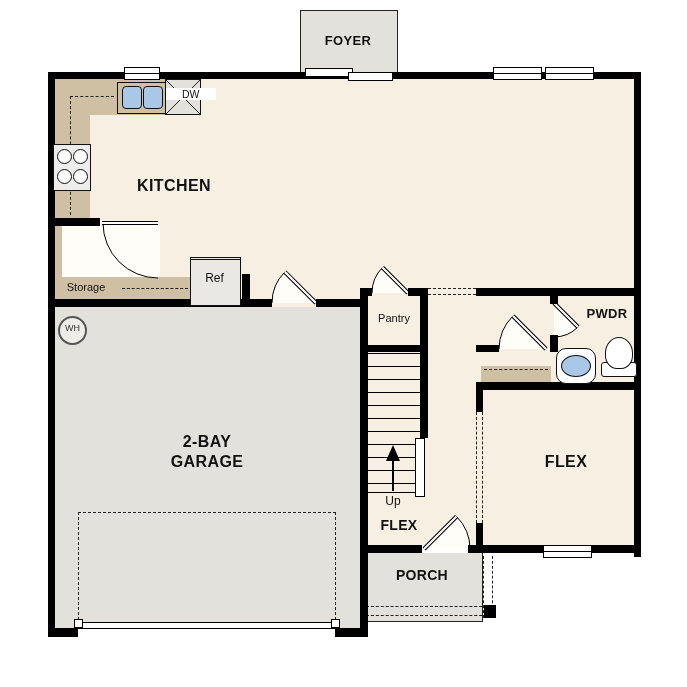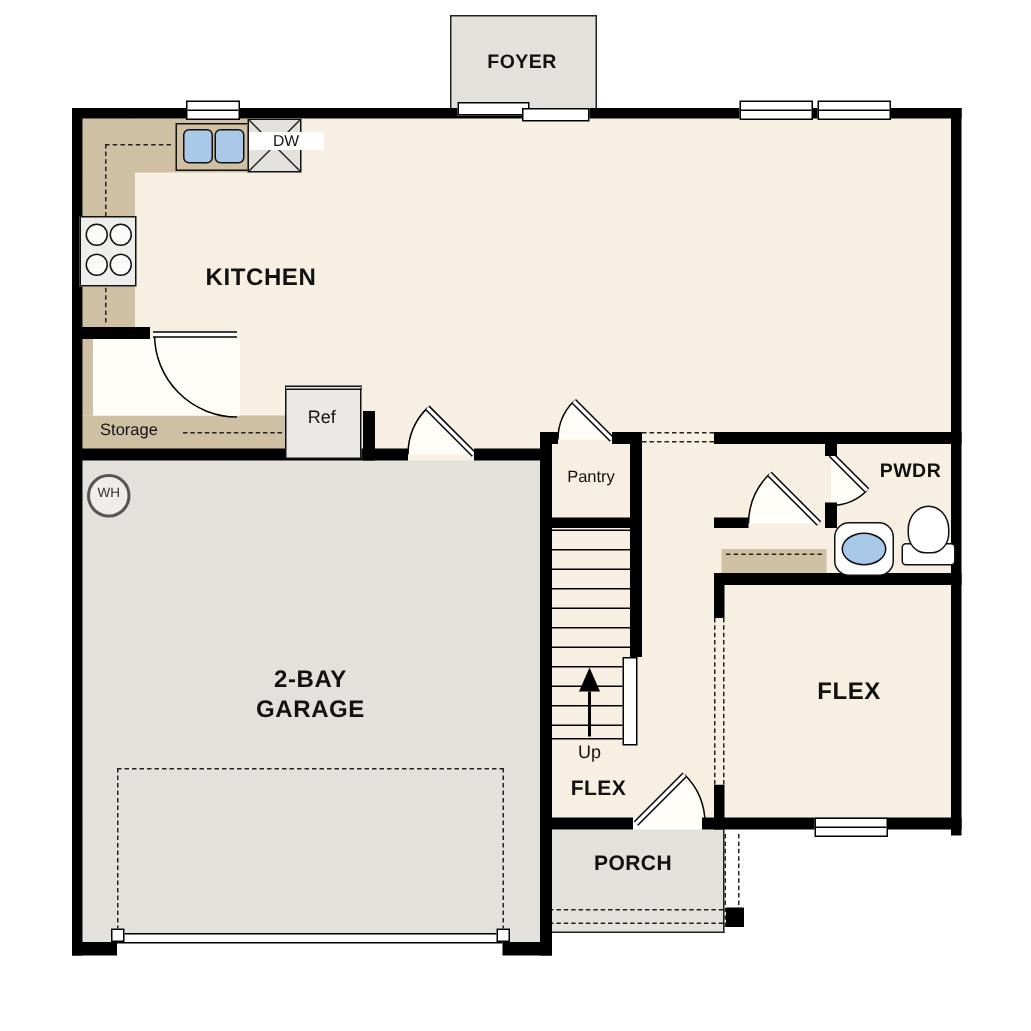--- a/index.html
+++ b/index.html
@@ -186,21 +186,21 @@
 
   <div class="abs" style="left:58px;top:316px;width:25px;height:25px;border:2px solid #555;border-radius:50%;background:#efede9;"></div>
   <div class="label" style="left:58px;top:323px;width:29px;font-size:9px;color:#333;">WH</div>
 
   <div class="abs" style="left:556px;top:348px;width:38px;height:34px;background:#fff;border:1.6px solid #111;border-radius:10px;"></div>
   <div class="abs" style="left:561px;top:355px;width:28px;height:20px;background:var(--fixture-blue);border:1.5px solid #111;border-radius:50%;"></div>
   <div class="abs" style="left:601px;top:362px;width:34px;height:13px;background:#fff;border:1.6px solid #111;border-radius:3px;"></div>
   <div class="abs" style="left:605px;top:337px;width:26px;height:30px;background:#fff;border:1.6px solid #111;border-radius:50% 50% 42% 42%;"></div>
 
   <div class="label room-lbl" style="left:124px;top:176px;width:100px;">KITCHEN</div>
-  <div class="label room-lbl" style="left:159px;top:444px;width:96px;">2-BAY GARAGE</div>
+  <div class="label room-lbl" style="left:159px;top:432px;width:96px;">2-BAY GARAGE</div>
   <div class="label room-lbl" style="left:535px;top:452px;width:62px;">FLEX</div>
   <div class="label room-lbl-sm" style="left:368px;top:517px;width:62px;">FLEX</div>
   <div class="label room-lbl-sm" style="left:391px;top:567px;width:62px;">PORCH</div>
   <div class="label room-lbl-sm" style="left:578px;top:306px;width:58px;font-size:13px;">PWDR</div>
   <div class="label tiny-lbl" style="left:364px;top:312px;width:60px;">Pantry</div>
   <div class="label tiny-lbl" style="left:62px;top:281px;width:48px;">Storage</div>
 
 
 </div>
 

